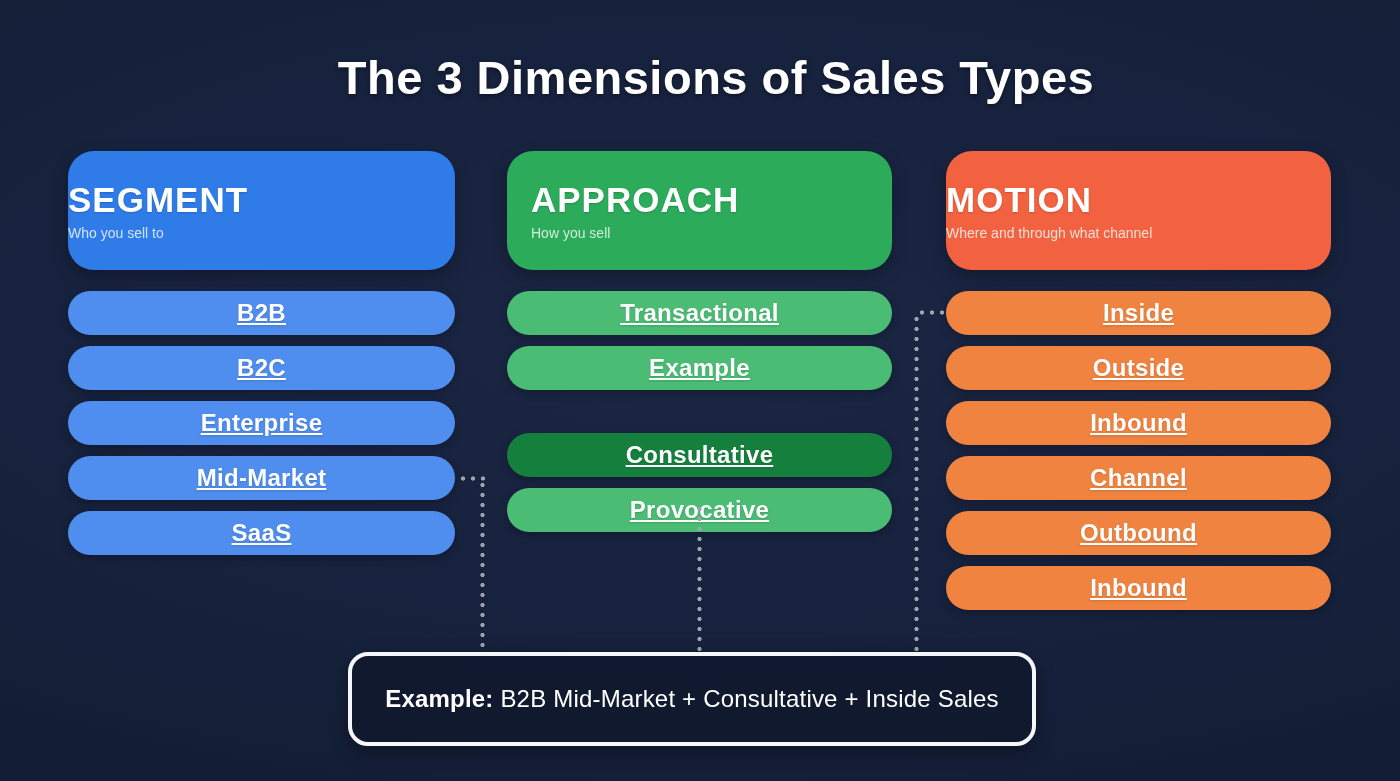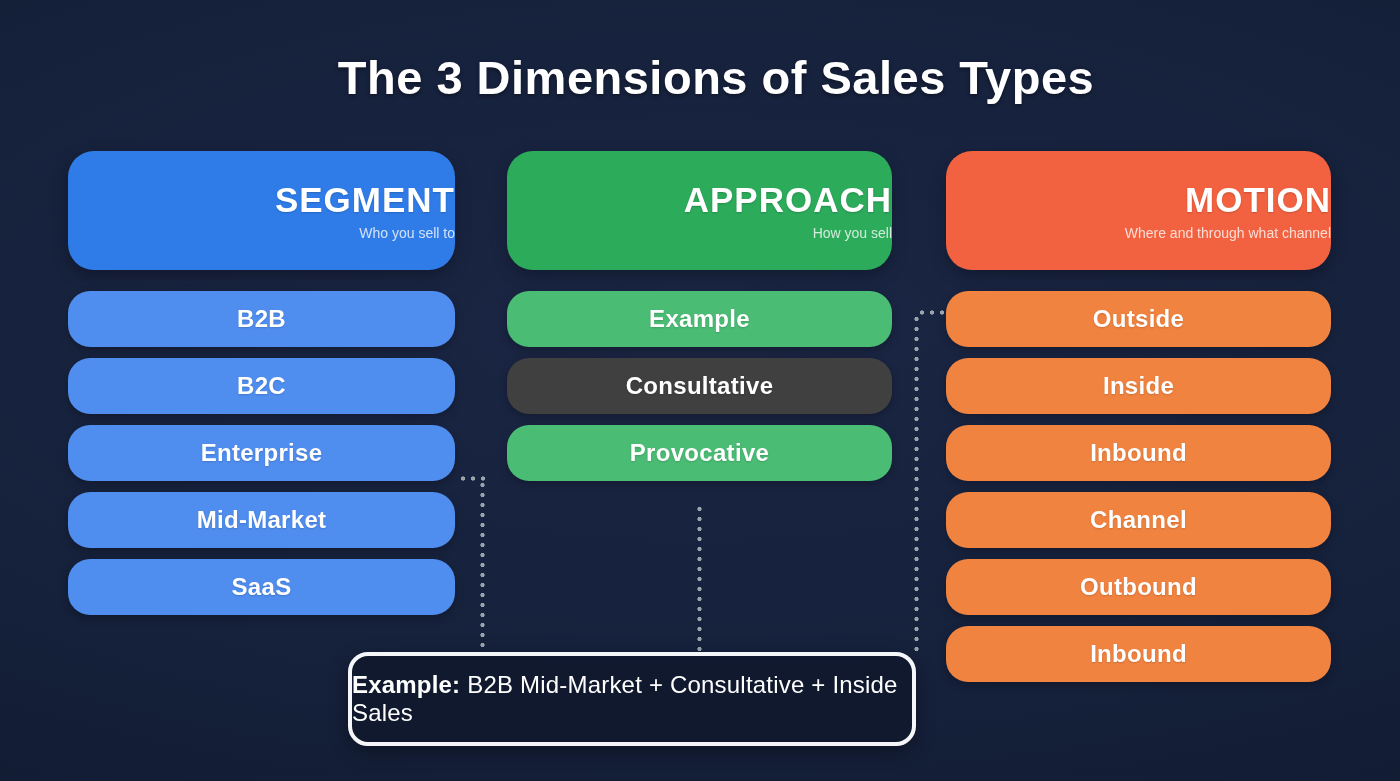--- a/index.html
+++ b/index.html
@@ -26,49 +26,50 @@
 
   .column { position: absolute; top: 151px; }
   .col-0 { left: 68px;  width: 387px; }
   .col-1 { left: 507px; width: 385px; }
   .col-2 { left: 946px; width: 385px; }
 
   .header-card {
     height: 119px;
     border-radius: 26px;
     display: flex; flex-direction: column;
-    align-items: flex-end; justify-content: center;
+    align-items: flex-start; justify-content: center;
     gap: 5px;
     color: #ffffff;
     margin-bottom: 21px;
     box-shadow: 0 6px 16px rgba(0,0,0,0.28);
   }
   .header-title {
     font-size: 35px;
     font-weight: bold;
     letter-spacing: 1px;
     text-shadow: 0 1px 2px rgba(0,0,0,0.18);
   }
   .header-subtitle {
     font-size: 14px;
     font-weight: normal;
     color: rgba(255,255,255,0.78);
   }
 
   .pills { display: flex; flex-direction: column; gap: 11px; }
   .pill {
-    height: 56px;
+    height: 44px;
     border-radius: 22px;
     display: flex; align-items: center; justify-content: center;
     color: #ffffff;
     font-size: 24px;
     font-weight: bold;
     letter-spacing: 0.3px;
     box-shadow: 0 3px 9px rgba(0,0,0,0.25);
     text-shadow: 0 1px 2px rgba(0,0,0,0.15);
+    text-decoration: underline;
   }
 
   
   .dot-v {
     position: absolute; width: 5px;
     background-image: radial-gradient(circle, #9ba3ad 1.9px, rgba(155,163,173,0) 2.3px);
     background-size: 5px 10px;
     background-repeat: repeat-y;
     background-position: center top;
   }
@@ -81,21 +82,21 @@
   }
   .conn-midmarket-h { left: 458px; top: 476px; width: 28px; }
   .conn-midmarket-v { left: 480px; top: 480px; height: 172px; }
   .conn-provocative-v { left: 697px; top: 504px; height: 148px; }
   .conn-inside-h { left: 917px; top: 310px; width: 28px; }
   .conn-inside-v { left: 914px; top: 314px; height: 338px; }
 
   .example-box {
     position: absolute;
     left: 348px; top: 652px;
-    width: 568px; height: 94px;
+    width: 688px; height: 94px;
     box-sizing: border-box;
     border: 4px solid #f4f6f9;
     border-radius: 20px;
     background: rgba(12,20,37,0.55);
     display: flex; flex-direction: column;
     align-items: center; justify-content: center;
     gap: 16px;
     color: #ffffff;
     box-shadow: 0 6px 18px rgba(0,0,0,0.35);
   }
@@ -115,39 +116,40 @@
   <div class="pills">
     <div class="pill" style="background: rgb(79, 141, 238);">B2B</div>
     <div class="pill" style="background: rgb(79, 141, 238);">B2C</div>
     <div class="pill" style="background: rgb(79, 141, 238);">Enterprise</div>
     <div class="pill" style="background: rgb(79, 141, 238);">Mid-Market</div>
     <div class="pill" style="background: rgb(79, 141, 238);">SaaS</div>
   </div>
 </div>
 
 <div class="column col-1">
-  <div class="header-card" style="background: rgb(44, 171, 91);">
+  <div class="header-card" style="background: rgb(44, 171, 91); padding-left: 24px;">
     <div class="header-title">APPROACH</div>
     <div class="header-subtitle">How you sell</div>
   </div>
   <div class="pills">
+    <div class="pill" style="background: rgb(74, 188, 116);">Transactional</div>
     <div class="pill" style="background: rgb(74, 188, 116);">Example</div>
-    <div class="pill" style="background: #404040;">Consultative</div>
+    <div class="pill" style="background: #15803d; margin-top: 32px;">Consultative</div>
     <div class="pill" style="background: rgb(74, 188, 116);">Provocative</div>
   </div>
 </div>
 
 <div class="column col-2">
   <div class="header-card" style="background: rgb(242, 98, 64);">
     <div class="header-title">MOTION</div>
     <div class="header-subtitle">Where and through what channel</div>
   </div>
   <div class="pills">
+    <div class="pill" style="background: rgb(240, 131, 64);">Inside</div>
     <div class="pill" style="background: rgb(240, 131, 64);">Outside</div>
-    <div class="pill" style="background: rgb(240, 131, 64);">Inside</div>
     <div class="pill" style="background: rgb(240, 131, 64);">Inbound</div>
     <div class="pill" style="background: rgb(240, 131, 64);">Channel</div>
     <div class="pill" style="background: rgb(240, 131, 64);">Outbound</div>
     <div class="pill" style="background: rgb(240, 131, 64);">Inbound</div>
   </div>
 </div>
 
 <div class="dot-h conn-midmarket-h"></div>
 <div class="dot-v conn-midmarket-v"></div>
 <div class="dot-v conn-provocative-v"></div>

